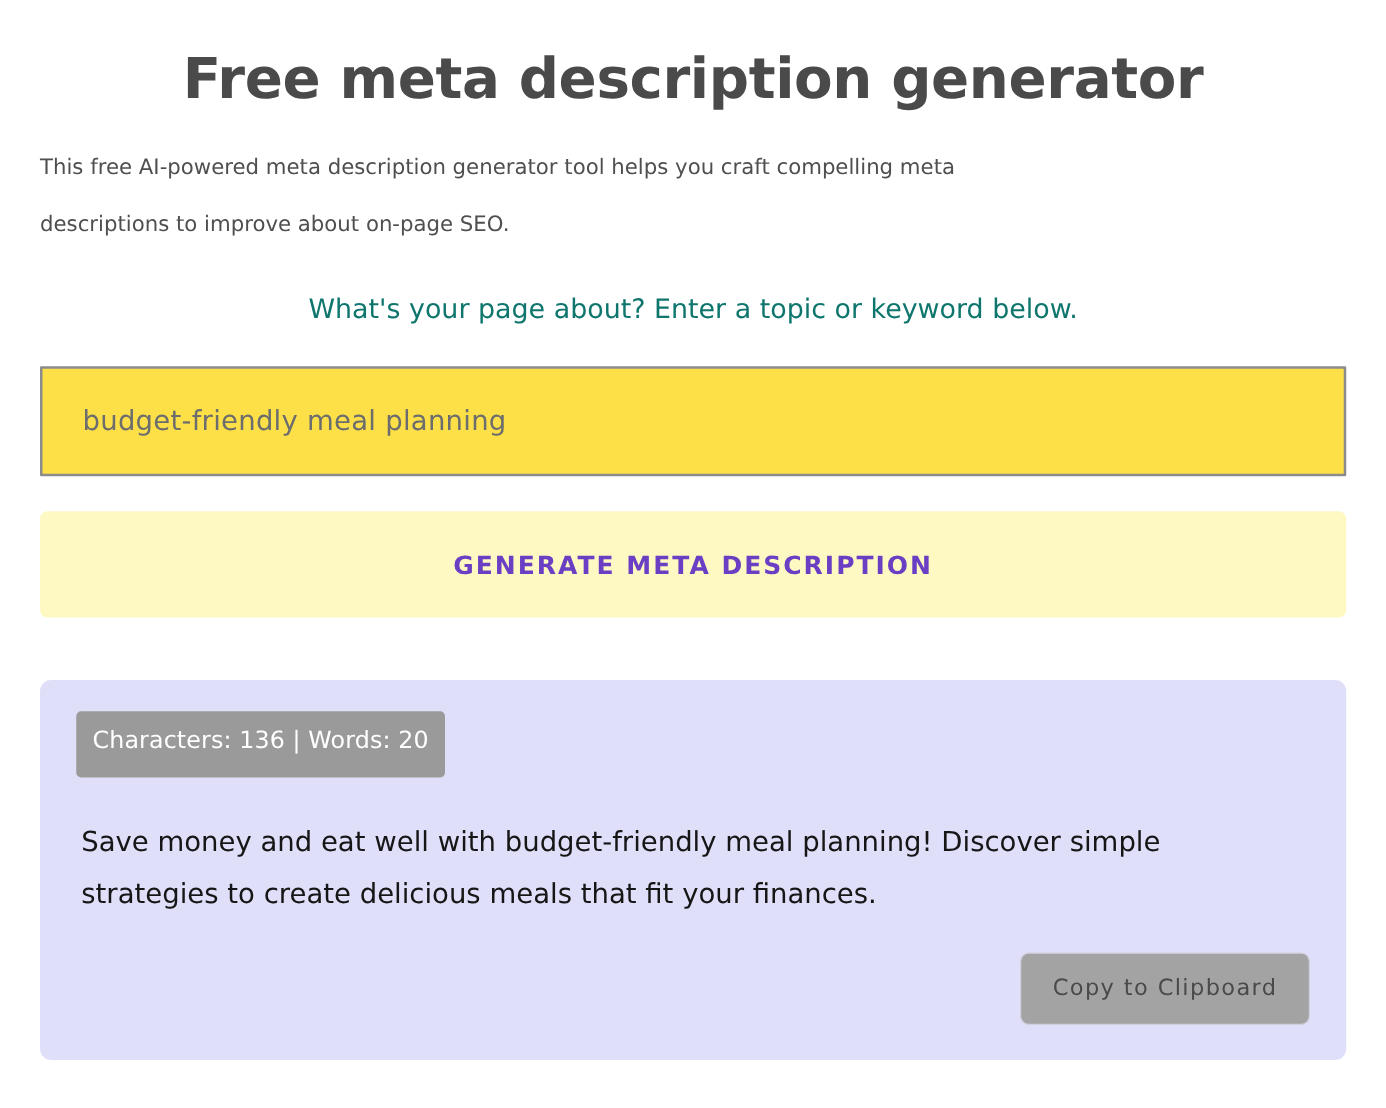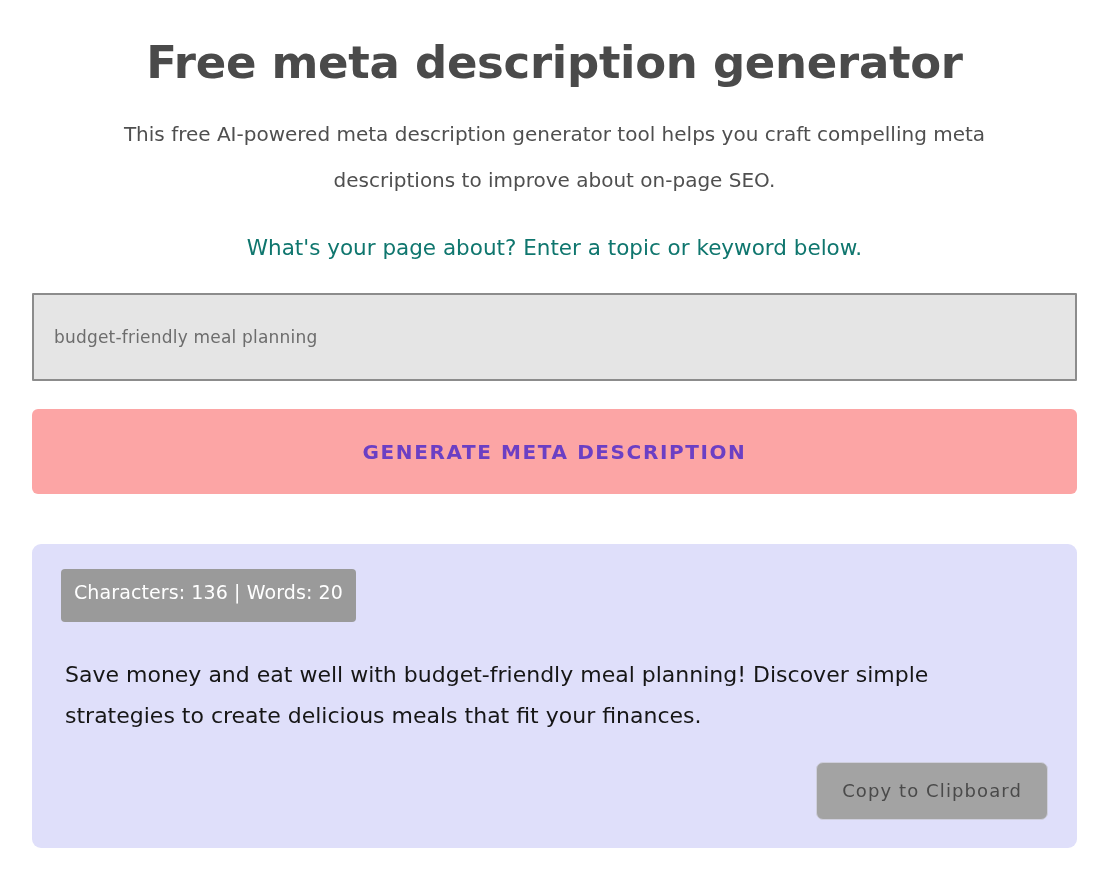--- a/index.html
+++ b/index.html
@@ -30,22 +30,22 @@
     line-height: 1.18;
     font-weight: 700;
     color: #4a4a4a;
     letter-spacing: -0.3px;
   }
 
   
   .intro {
     margin: 0;
     padding-top: 22px;
-    text-align: center;
-    font-size: 20px;
+    text-align: left;
+    font-size: 17px;
     line-height: 46px;
     color: #4f4f4f;
     font-weight: 400;
   }
   .intro .line-break { display: block; }
   .prompt {
     margin: 0;
     padding-top: 30px;
     text-align: center;
     font-size: 21.5px;
@@ -53,43 +53,43 @@
     color: #0f766e;
   }
 
   
   .topic-input {
     display: block;
     box-sizing: border-box;
     width: 1045px;
     height: 88px;
     margin: 30px 0 0 0;
-    padding: 0 20px;
-    background: #e5e5e5;
+    padding: 0 32px;
+    background: #fde047;
     border: 2px solid #8c8c8c;
     border-radius: 1px;
     outline: none;
     font-family: "DejaVu Sans", "Liberation Sans", sans-serif;
-    font-size: 17px;
+    font-size: 22px;
     color: #6d6d6d;
     letter-spacing: 0.2px;
   }
   .topic-input::placeholder {
     color: #6d6d6d;
     opacity: 1;
   }
 
   
   .generate-btn {
     display: block;
     box-sizing: border-box;
     width: 1045px;
     height: 85px;
     margin-top: 28px;
-    background: #fca5a5;
+    background: #fef9c3;
     border: none;
     border-radius: 6px;
     cursor: pointer;
     font-family: "DejaVu Sans", "Liberation Sans", sans-serif;
     font-size: 20px;
     font-weight: 700;
     letter-spacing: 1.6px;
     color: #6b3fc4;
     text-transform: uppercase;
   }

